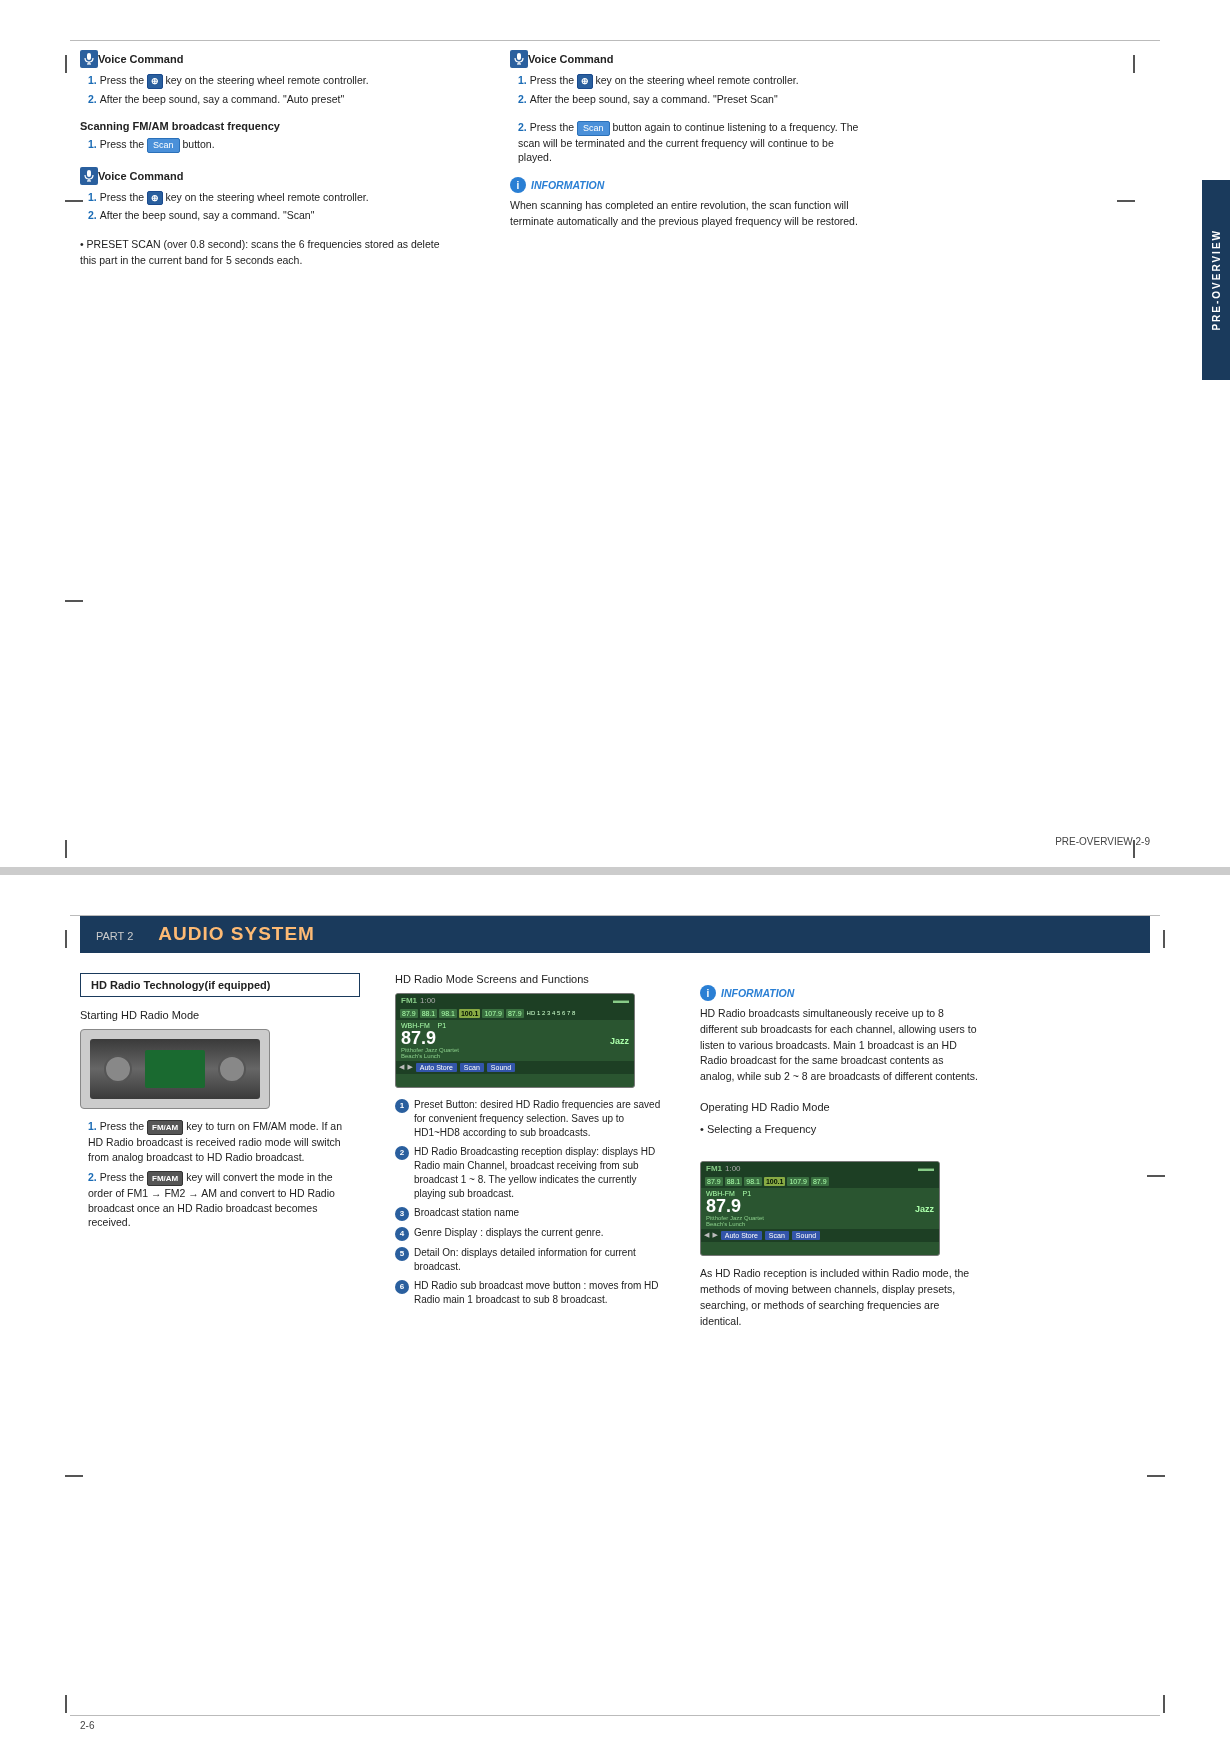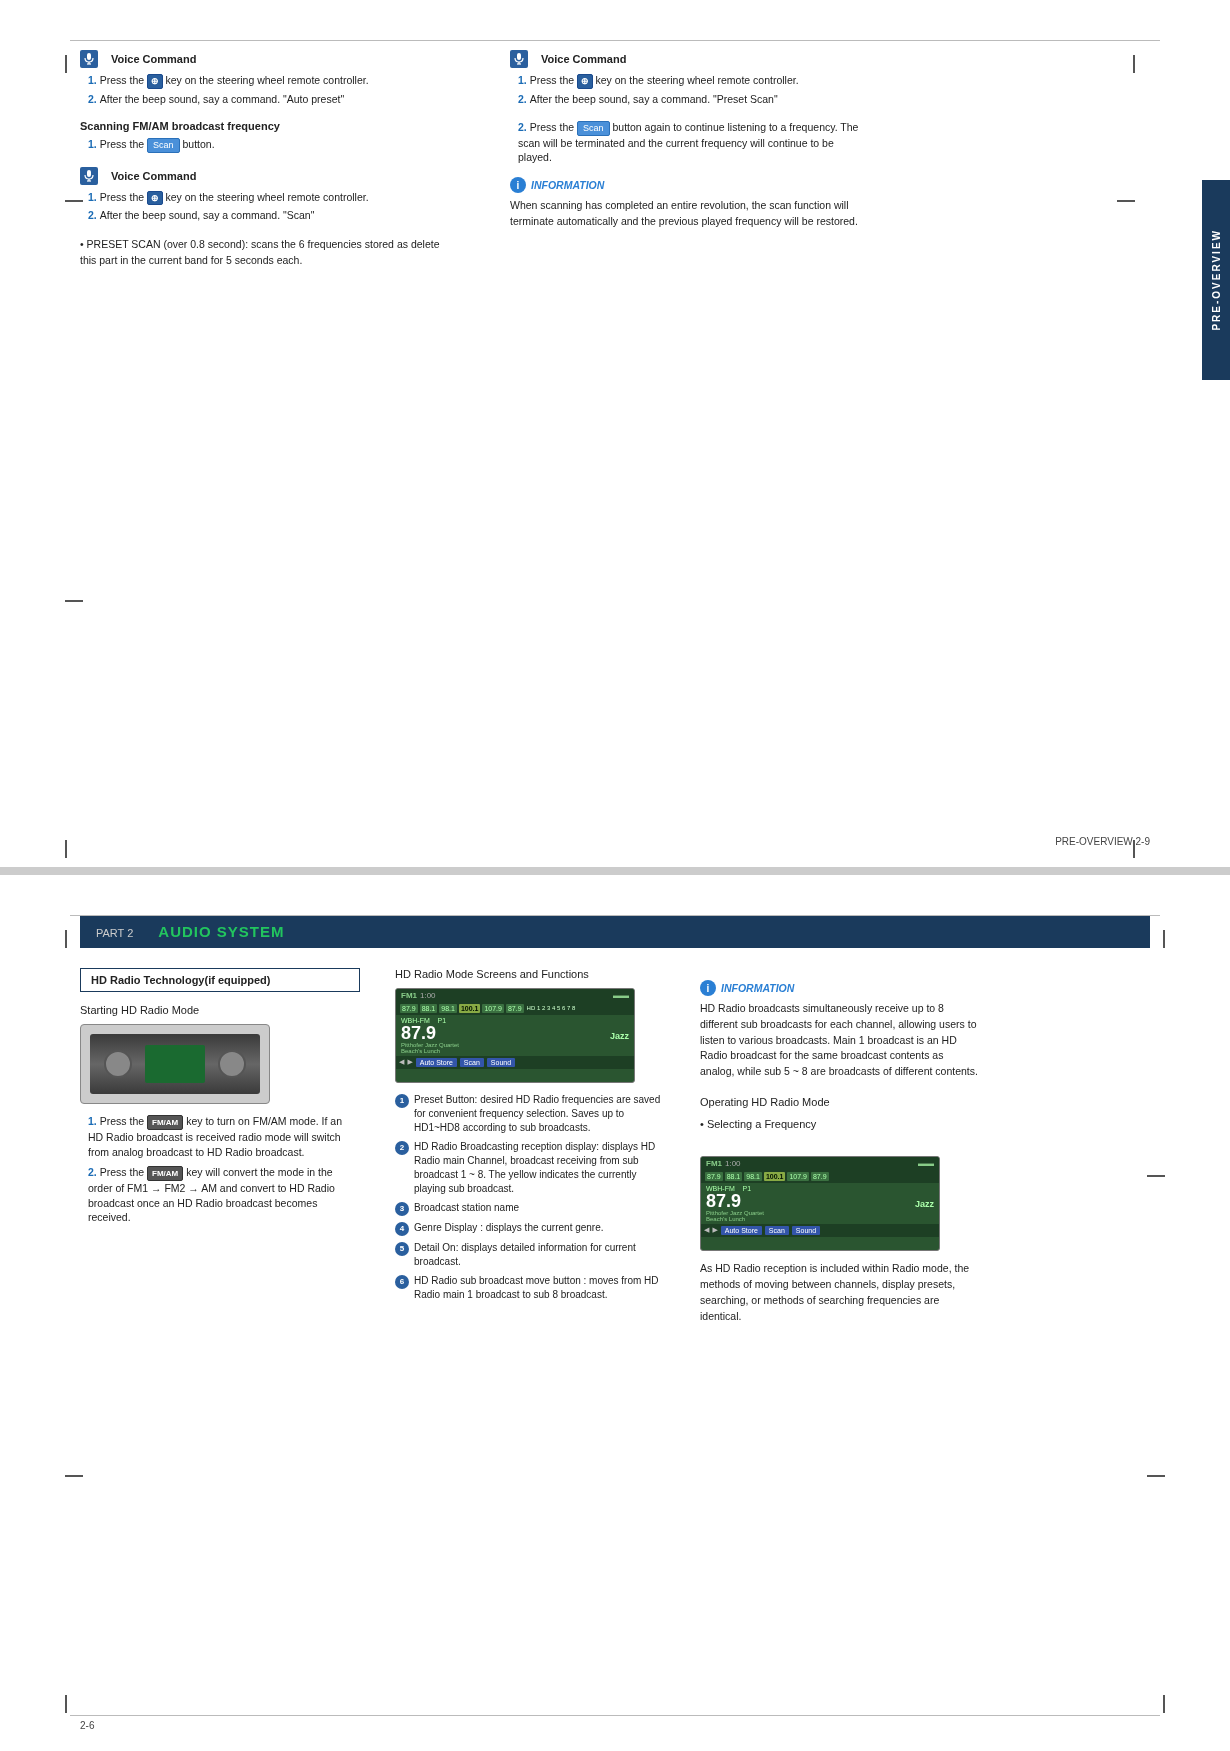--- a/index.html
+++ b/index.html
@@ -73,21 +73,21 @@
     }
 
     
     .voice-command-section {
       margin-bottom: 14px;
     }
 
     .voice-command-header {
       display: flex;
       align-items: center;
-      gap: 13px;
+      gap: 0;
       margin-bottom: 5px;
     }
 
     .voice-icon {
       width: 18px;
       height: 18px;
       background: #2a5f9e;
       border-radius: 2px;
       display: flex;
       align-items: center;
@@ -231,22 +231,22 @@
       gap: 25px;
     }
 
     .part-label {
       color: #ccc;
       font-size: 11px;
       font-weight: normal;
     }
 
     .part-title {
-      color: #22c55e;
-      font-size: 15px;
+      color: #fdba74;
+      font-size: 19px;
       font-weight: bold;
       letter-spacing: 1px;
     }
 
     .bottom-layout {
       display: flex;
       gap: 0;
     }
 
     .bottom-left {
@@ -562,21 +562,21 @@
           </ul>
         </div>
 
         <div class="bottom-right">
 
           <div class="info-box">
             <div class="info-header">
               <div class="info-circle">i</div>
               <span class="info-title">INFORMATION</span>
             </div>
-            <p class="info-text">HD Radio broadcasts simultaneously receive up to 8 different sub broadcasts for each channel, allowing users to listen to various broadcasts. Main 1 broadcast is an HD Radio broadcast for the same broadcast contents as analog, while sub 5 ~ 8 are broadcasts of different contents.</p>
+            <p class="info-text">HD Radio broadcasts simultaneously receive up to 8 different sub broadcasts for each channel, allowing users to listen to various broadcasts. Main 1 broadcast is an HD Radio broadcast for the same broadcast contents as analog, while sub 2 ~ 8 are broadcasts of different contents.</p>
           </div>
 
           <div class="subsection-title" style="margin-top:16px;">Operating HD Radio Mode</div>
 
           <p style="font-size:11px; margin-bottom:24px;">• Selecting a Frequency</p>
 
           <div style="width:240px;height:95px;background:#2a5530;border:1px solid #777;border-radius:3px;margin-bottom:10px;overflow:hidden;position:relative;">
             <div style="display:flex;align-items:center;justify-content:space-between;background:#1d3f24;padding:2px 5px;">
               <div style="display:flex;align-items:center;gap:3px;">
                 <span style="color:#88cc88;font-size:8px;font-weight:bold;">FM1</span>

